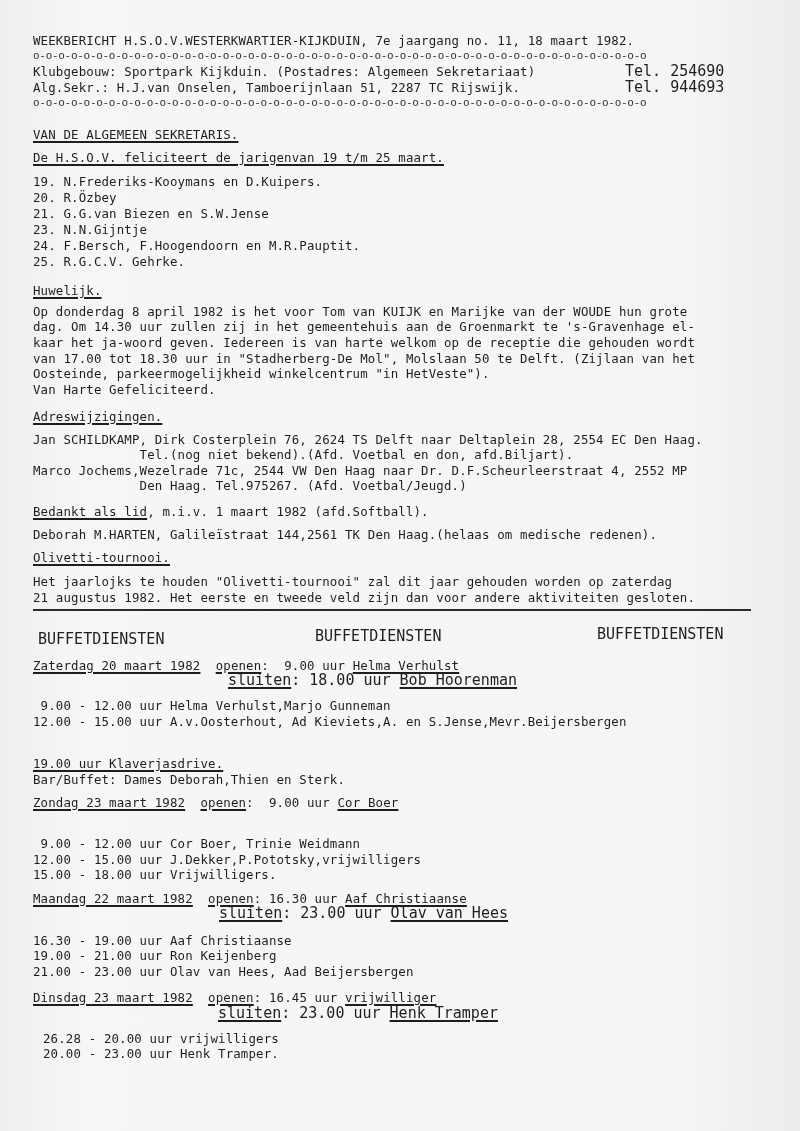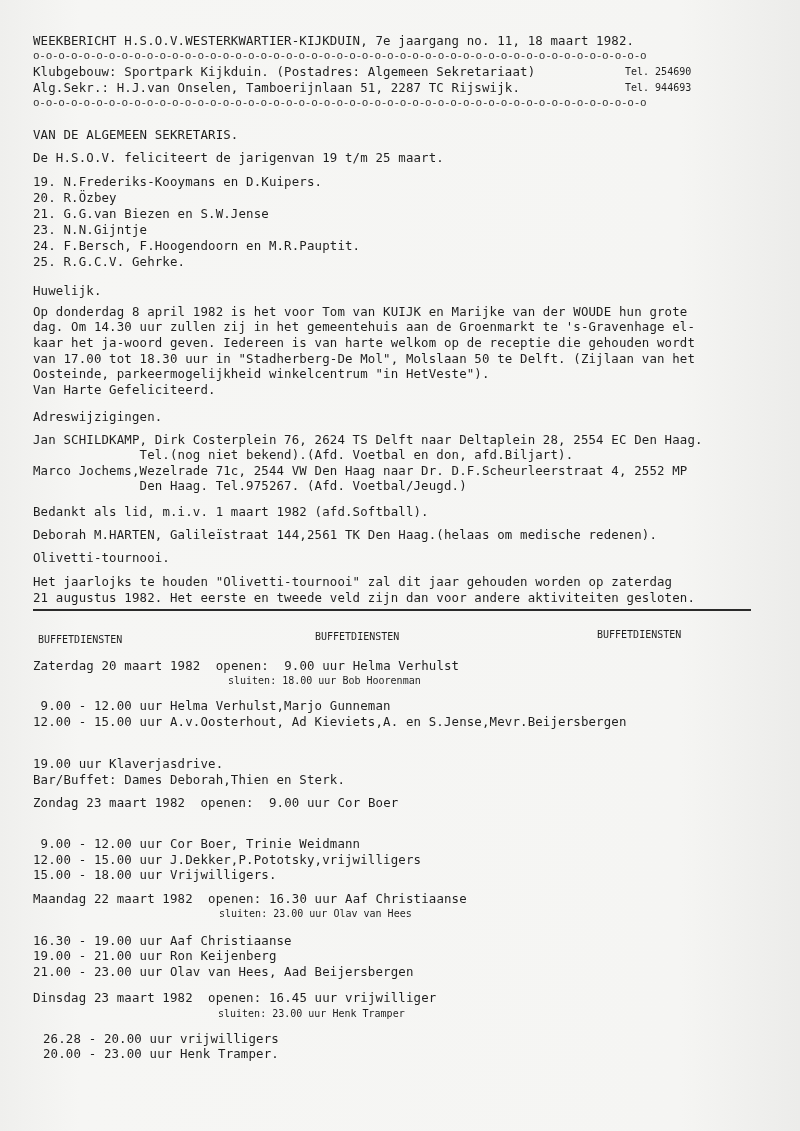--- a/index.html
+++ b/index.html
@@ -11,24 +11,24 @@
     position: relative;
   }
   .page {
     position: absolute; left: 0; top: 0; width: 800px; height: 1131px;
     background: linear-gradient(90deg, #efefed 0%, #f6f6f4 10%, #f5f5f3 85%, #ececea 100%);
   }
   .line {
     position: absolute; left: 33px; white-space: pre;
     font-size: 12.4px; letter-spacing: 0.15px; line-height: 15px;
   }
-  .u { text-decoration-thickness: 1.5px; text-underline-offset: 2px; text-align: right; }
+  .u { text-decoration: underline; text-decoration-thickness: 1.5px; text-underline-offset: 2px; text-align: right; }
   .sep { color: #333; font-size: 11px; letter-spacing: -0.3px; }
   .rule { position: absolute; left: 33px; width: 718px; height: 2px; background: #2a2a2a; }
-  .abs { position: absolute; white-space: pre; font-size: 10px; line-height: 15px; }
+  .abs { position: absolute; white-space: pre; font-size: 15px; line-height: 15px; }
 </style>
 </head>
 <body>
 
 <div class="page">
 
   <div class="line" style="top:33px">WEEKBERICHT H.S.O.V.WESTERKWARTIER-KIJKDUIN, 7e jaargang no. 11, 18 maart 1982.</div>
   <div class="line sep" style="top:48px">o-o-o-o-o-o-o-o-o-o-o-o-o-o-o-o-o-o-o-o-o-o-o-o-o-o-o-o-o-o-o-o-o-o-o-o-o-o-o-o-o-o-o-o-o-o-o-o-o</div>
   <div class="line" style="top:64px">Klubgebouw: Sportpark Kijkduin. (Postadres: Algemeen Sekretariaat)</div>
   <div class="abs" style="top:64px; left:625px">Tel. 254690</div>

